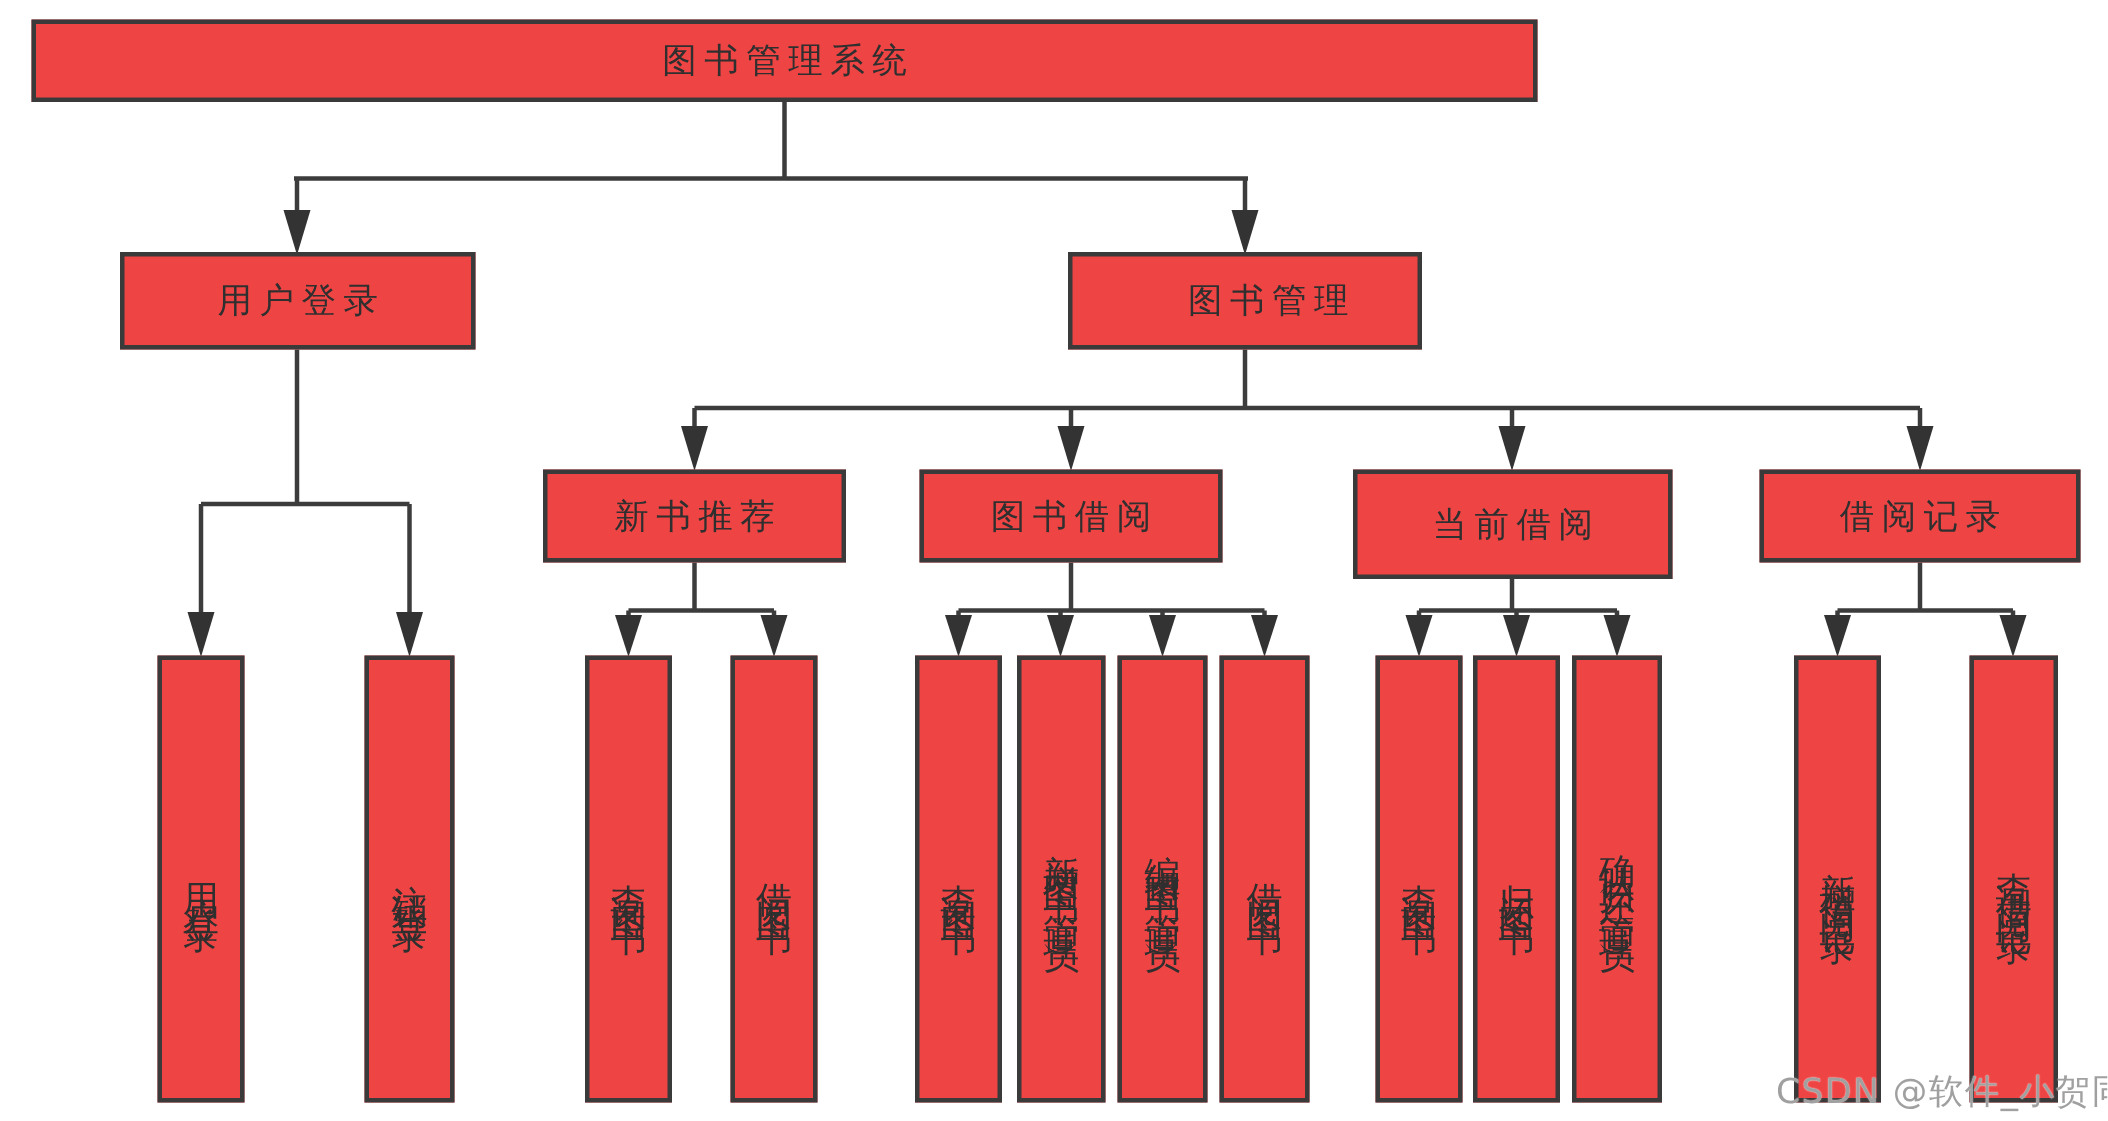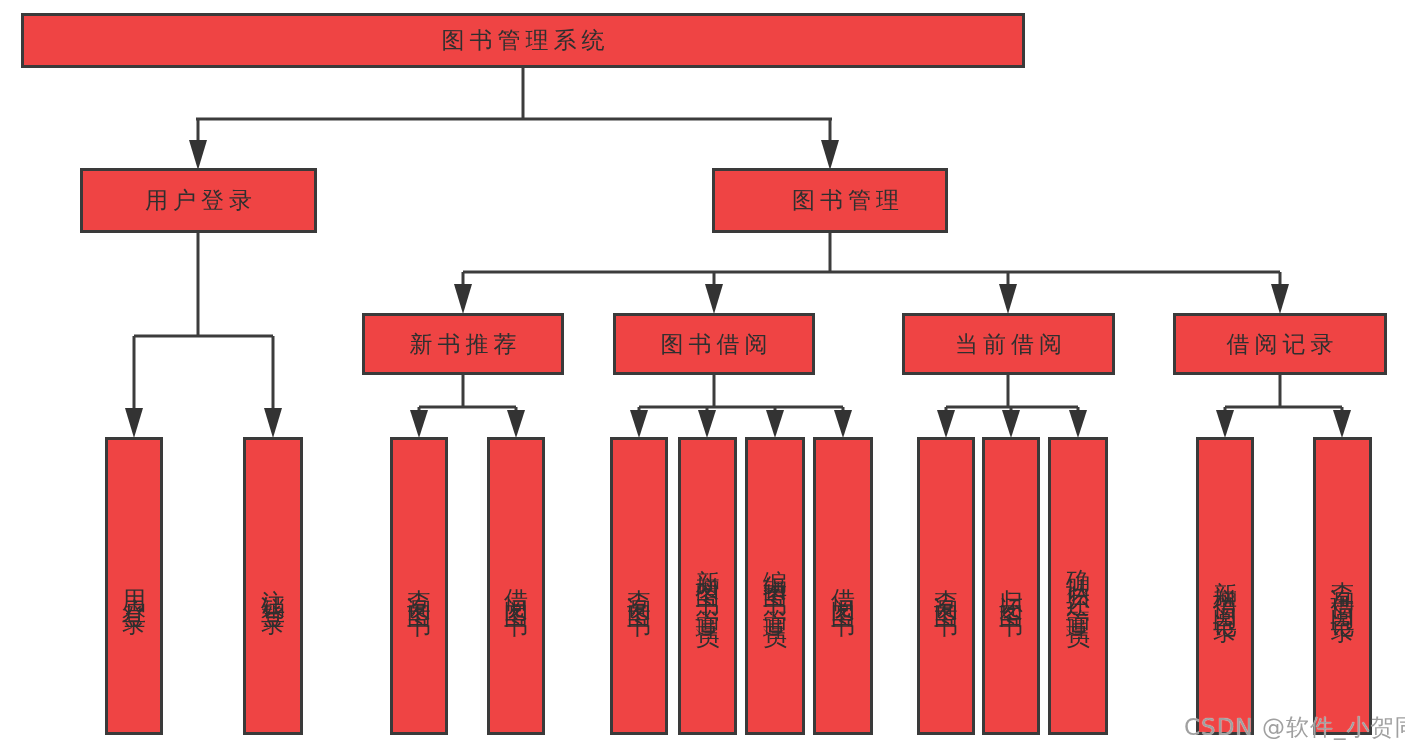--- a/index.html
+++ b/index.html
@@ -20,21 +20,21 @@
     font-size:24px;letter-spacing:8px;line-height:1;white-space:nowrap;
   }
   
   .n-root{left:21px;top:13px;width:1004px;height:55px;}
   
   .n-user-login{left:80px;top:168px;width:237px;height:65px;}
   .n-book-mgmt{left:712px;top:168px;width:236px;height:65px;padding-left:36px;}
   
   .n-new-rec{left:362px;top:313px;width:202px;height:62px;}
   .n-borrow{left:613px;top:313px;width:202px;height:62px;}
-  .n-current{left:902px;top:313px;width:213px;height:62px;}
+  .n-current{left:902px;top:313px;width:213px;height:73px;}
   .n-record{left:1173px;top:313px;width:214px;height:62px;}
   
   .leaf{top:437px;height:298px;}
   .lf1{left:105px;width:58px;}
   .lf2{left:243px;width:60px;}
   .lf3{left:390px;width:58px;}
   .lf4{left:487px;width:58px;}
   .lf5{left:610px;width:58px;}
   .lf6{left:678px;width:59px;}
   .lf7{left:745px;width:60px;}

